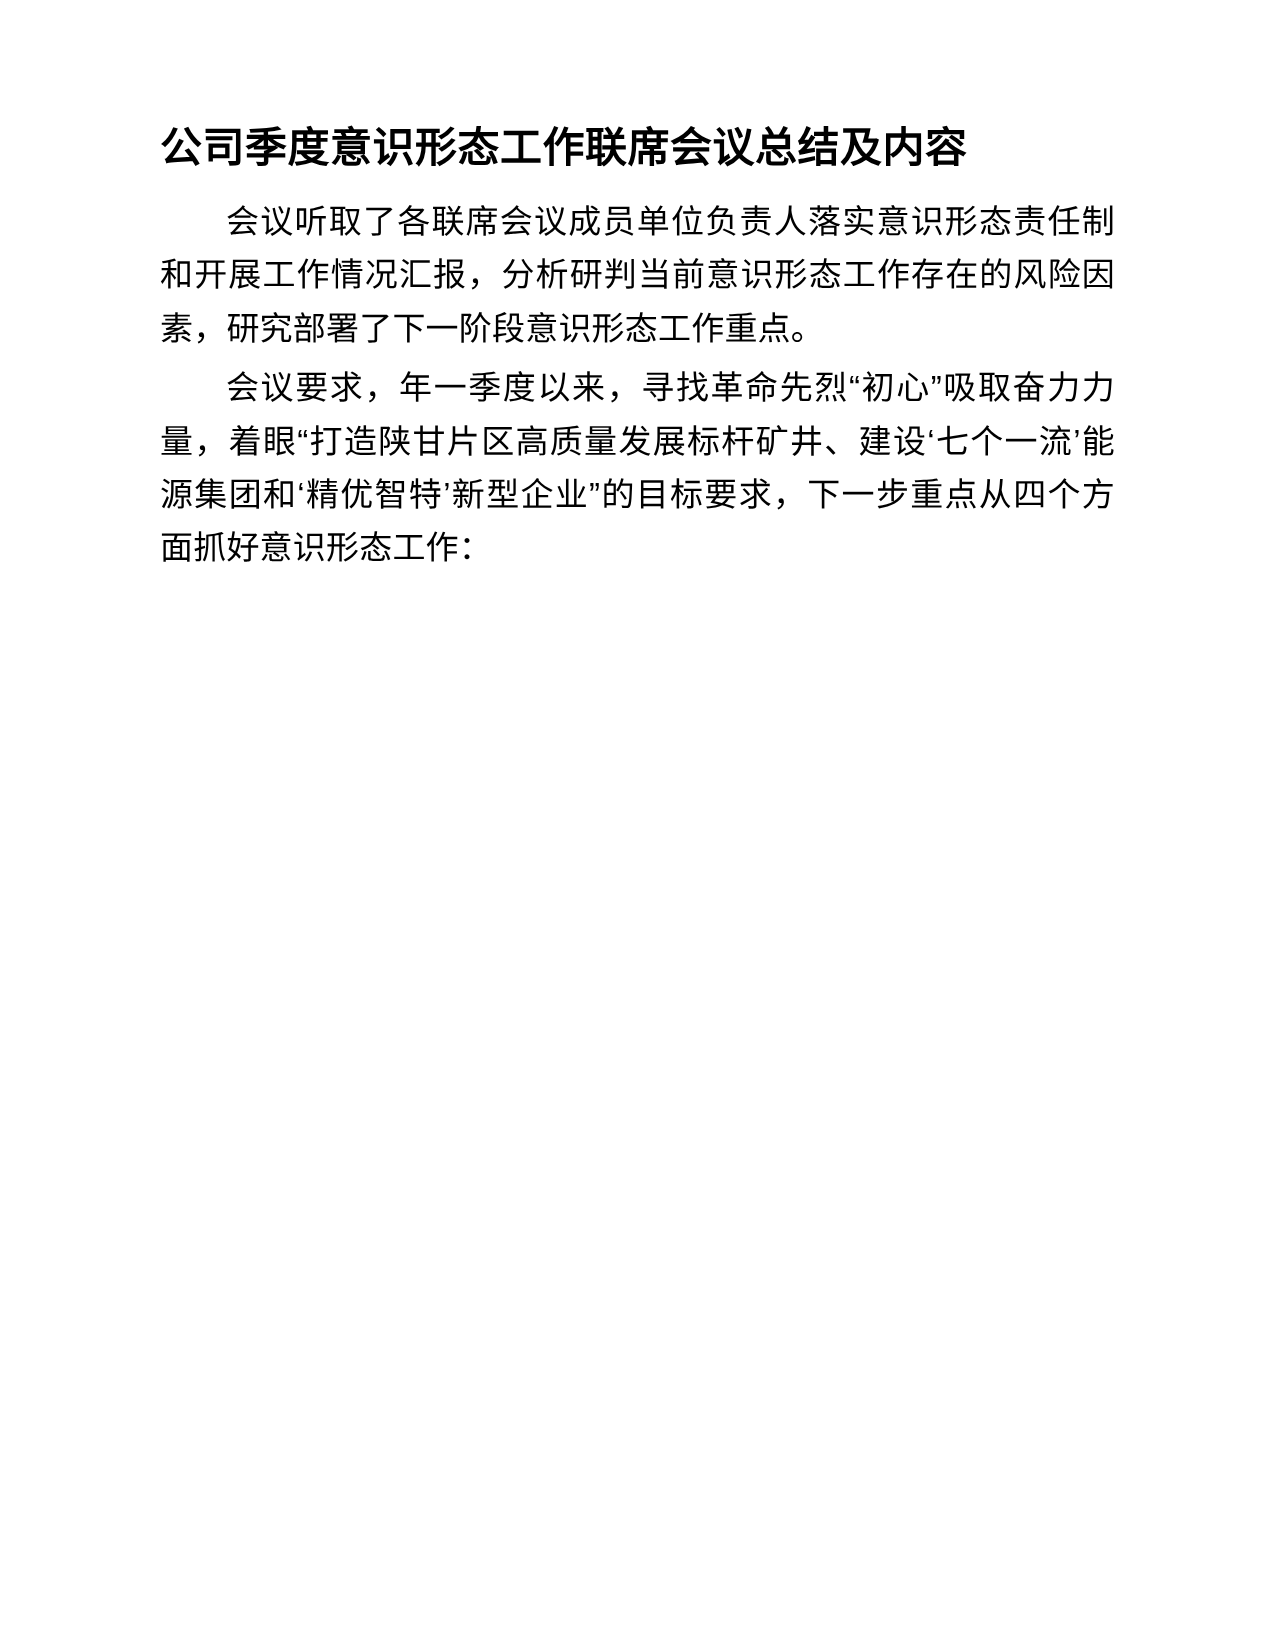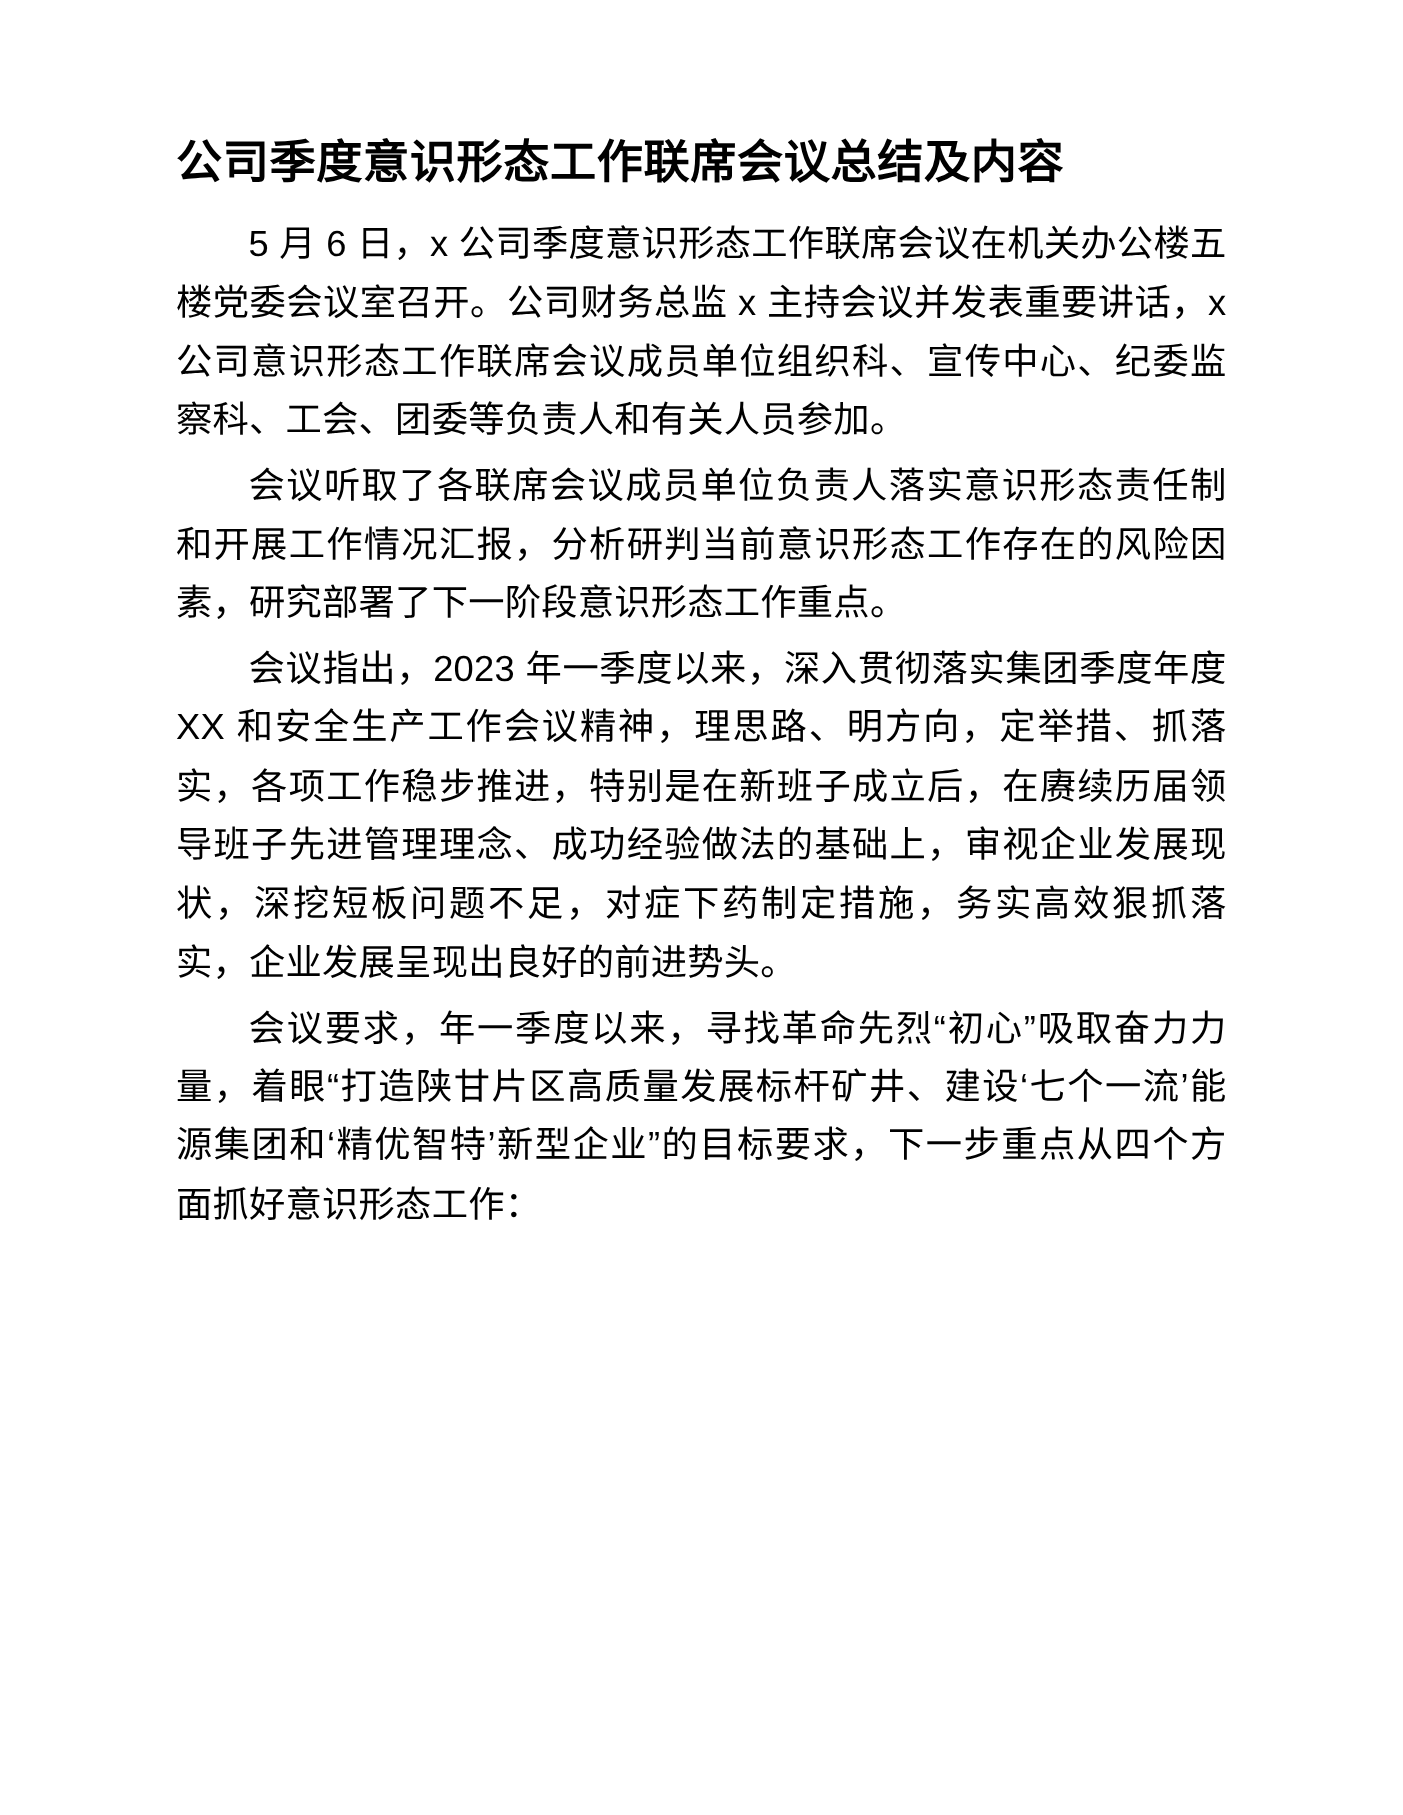--- a/index.html
+++ b/index.html
@@ -48,19 +48,17 @@
   }
 </style>
 </head>
 <body>
 
 <div class="page">
 
   <h1 class="doc-title">公司季度意识形态工作联席会议总结及内容</h1>
 
   <div class="doc-body">
-    <p class="para">5 月 6 日，x 公司季度意识形态工作联席会议在机关办公楼五楼党委会议室召开。公司财务总监 x 主持会议并发表重要讲话，x 公司意识形态工作联席会议成员单位组织科、宣传中心、纪委监察科、工会、团委等负责人和有关人员参加。</p>
     <p class="para">会议听取了各联席会议成员单位负责人落实意识形态责任制和开展工作情况汇报，分析研判当前意识形态工作存在的风险因素，研究部署了下一阶段意识形态工作重点。</p>
-    <p class="para">会议指出，2023 年一季度以来，深入贯彻落实集团季度年度 XX 和安全生产工作会议精神，理思路、明方向，定举措、抓落实，各项工作稳步推进，特别是在新班子成立后，在赓续历届领导班子先进管理理念、成功经验做法的基础上，审视企业发展现状，深挖短板问题不足，对症下药制定措施，务实高效狠抓落实，企业发展呈现出良好的前进势头。</p>
     <p class="para">会议要求，年一季度以来，寻找革命先烈“初心”吸取奋力力量，着眼“打造陕甘片区高质量发展标杆矿井、建设‘七个一流’能源集团和‘精优智特’新型企业”的目标要求，下一步重点从四个方面抓好意识形态工作：</p>
   </div>
 
 </div>
 
 </body></html>

